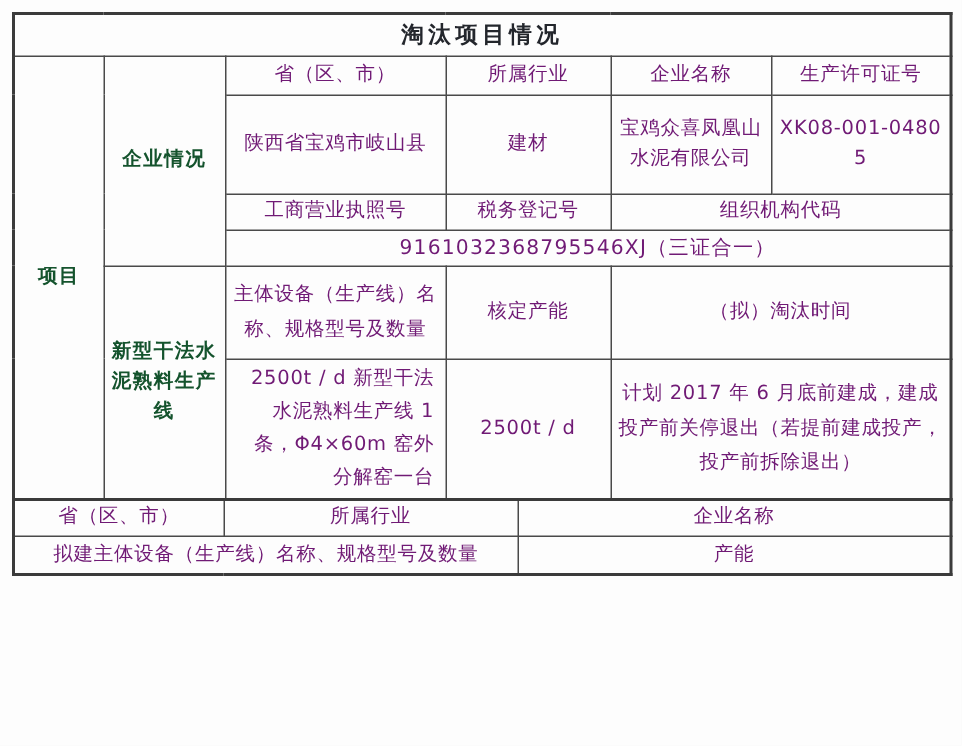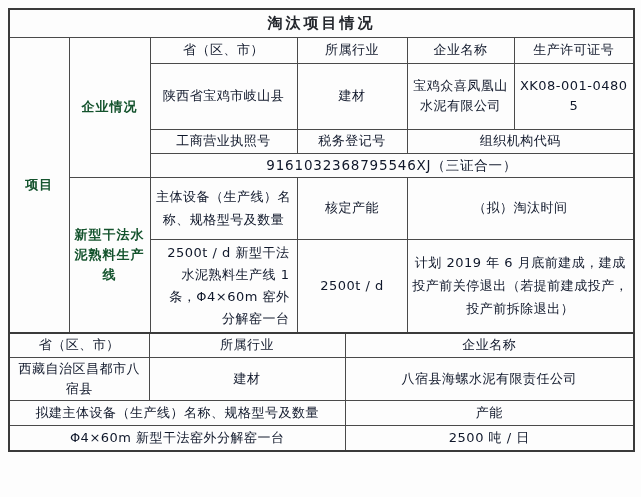--- a/index.html
+++ b/index.html
@@ -18,21 +18,21 @@
     table-layout:fixed;
     width:625px;
     border:2px solid #3b3b3b;
     background:#fdfdfd;
   }
   #construction-table{margin-top:-2px;}
   td{
     border:1px solid #4a4a4a;
     text-align:center;
     vertical-align:middle;
-    color:#0f172a;
+    color:#701a75;
     font-size:13px;
     letter-spacing:0.5px;
     line-height:20px;
     padding:1px 4px;
     overflow:hidden;
     word-break:break-all;
   }
   .title-cell{
     font-weight:bold;
     font-size:15px;
@@ -105,47 +105,38 @@
       </tr>
       <tr class="r-t1-h3">
         <td rowspan="2" class="bold">新型干法水泥熟料生产线</td>
         <td class="wide-line">主体设备（生产线）名称、规格型号及数量</td>
         <td>核定产能</td>
         <td colspan="2">（拟）淘汰时间</td>
       </tr>
       <tr class="r-t1-d2">
         <td class="left">2500t / d 新型干法水泥熟料生产线 1 条，Φ4×60m 窑外分解窑一台</td>
         <td>2500t / d</td>
-        <td colspan="2" class="wide-line">计划 2019 年 6 月底前建成，建成投产前关停退出（若提前建成投产，投产前拆除退出）</td>
+        <td colspan="2" class="wide-line">计划 2017 年 6 月底前建成，建成投产前关停退出（若提前建成投产，投产前拆除退出）</td>
       </tr>
     </tbody>
       </table>
 
     <table id="construction-table">
       <colgroup>
         <col style="width:140px">
           <col style="width:196px">
           <col style="width:289px">
       </colgroup>
       <tbody>
       <tr class="r-t2-h1">
         <td>省（区、市）</td>
         <td>所属行业</td>
         <td>企业名称</td>
       </tr>
-      <tr class="r-t2-d1">
-        <td>西藏自治区昌都市八宿县</td>
-        <td>建材</td>
-        <td>八宿县海螺水泥有限责任公司</td>
-      </tr>
       <tr class="r-t2-h2">
         <td colspan="2">拟建主体设备（生产线）名称、规格型号及数量</td>
         <td>产能</td>
-      </tr>
-      <tr class="r-t2-d2">
-        <td colspan="2">Φ4×60m 新型干法窑外分解窑一台</td>
-        <td>2500 吨 / 日</td>
       </tr>
     </tbody>
       </table>
 
   </div>
 </div>
 
 </body></html>

